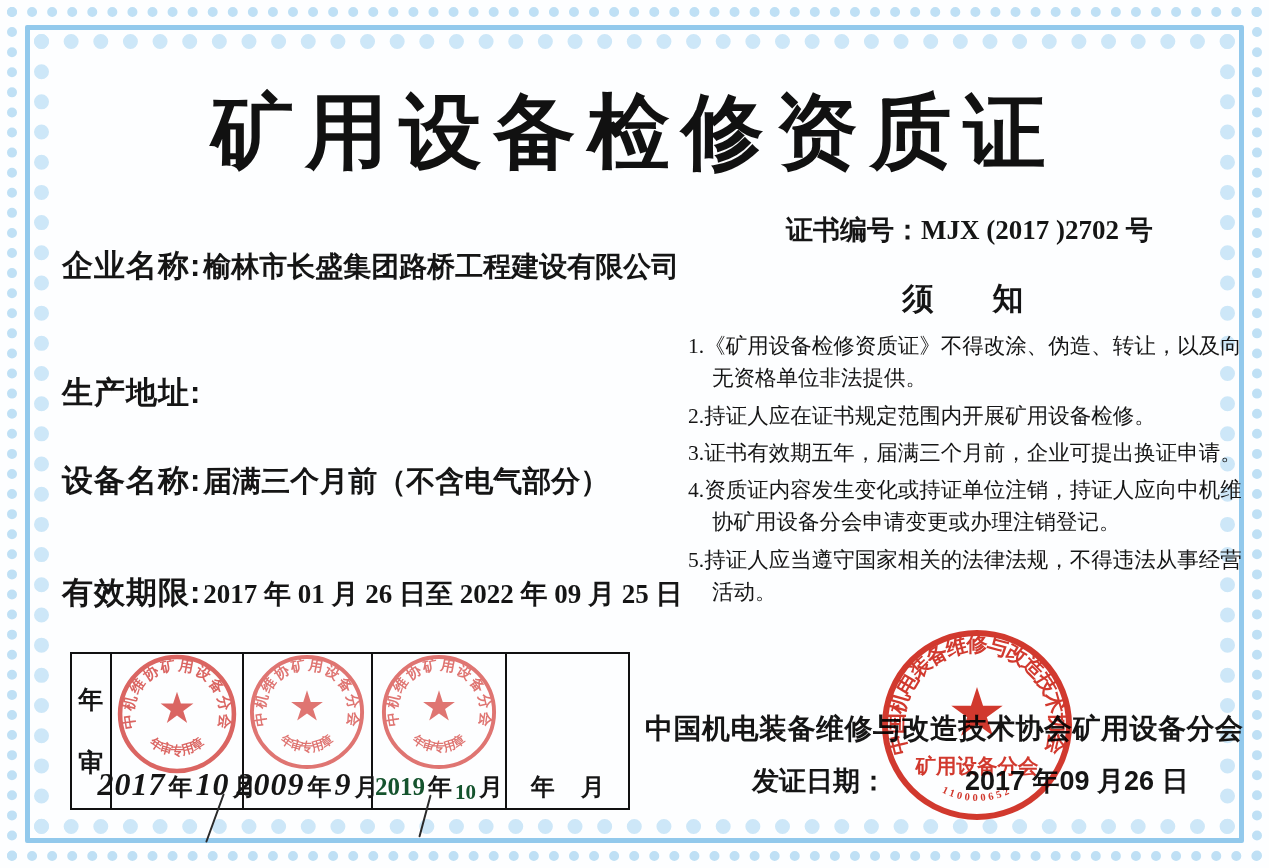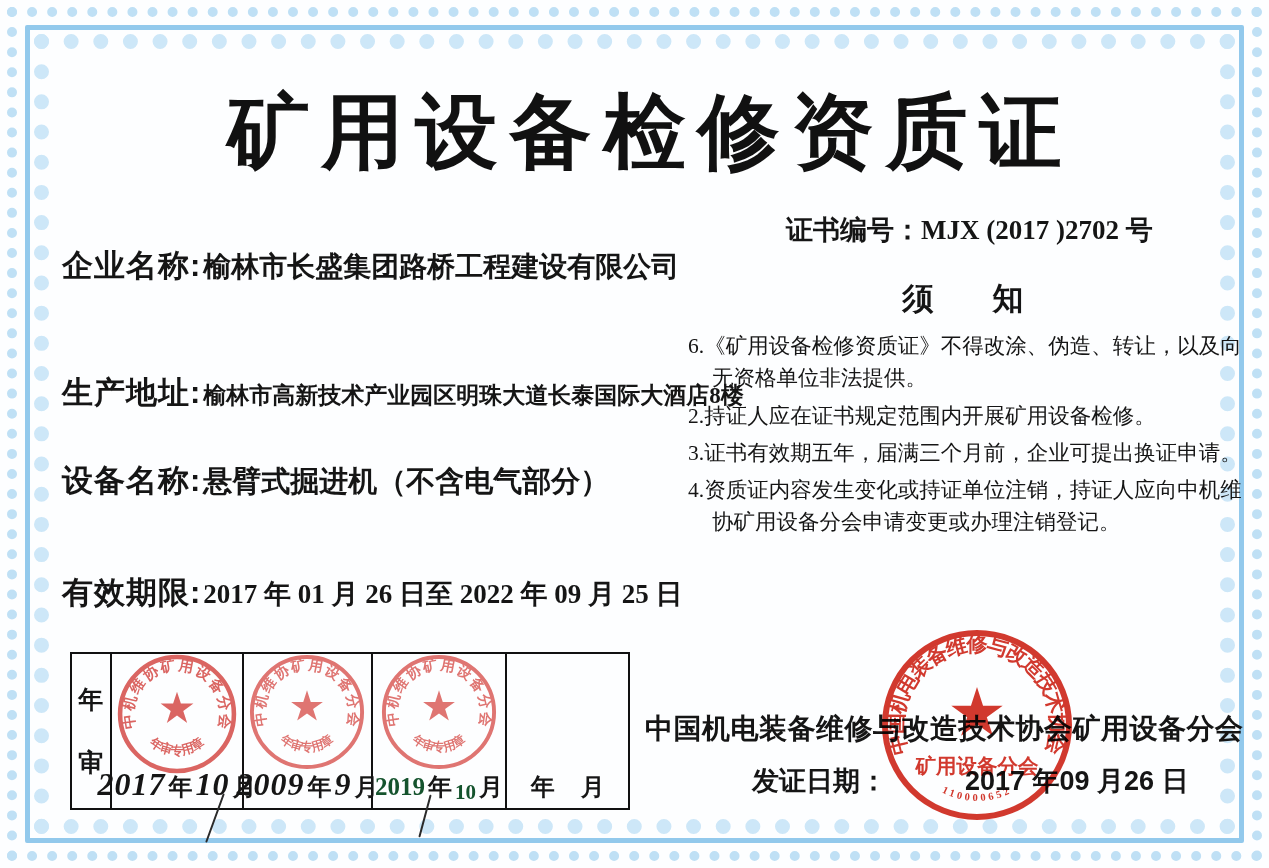--- a/index.html
+++ b/index.html
@@ -7,21 +7,21 @@
     position:relative;width:1269px;height:868px;background:#fdfeff;overflow:hidden;
     font-family:"Liberation Serif","DejaVu Serif",serif;color:#151515;
   }
   
   .frame-lace-outer{position:absolute;inset:7px;border:10px dotted #bfe0f5;border-radius:4px;pointer-events:none;}
   .frame-line{position:absolute;inset:25px;border:5px solid #92c9ec;border-radius:2px;pointer-events:none;}
   .frame-lace-inner{position:absolute;inset:34px;border:15px dotted #cde7f8;border-radius:3px;pointer-events:none;}
   .paper{position:absolute;inset:52px;background:transparent;}
 
   .title{
-    position:absolute;top:78px;left:16px;width:100%;text-align:center;
+    position:absolute;top:78px;left:0;width:100%;text-align:center;
     font-family:"Liberation Sans","DejaVu Sans",sans-serif;
     font-size:82px;font-weight:900;letter-spacing:12px;color:#111;white-space:nowrap;
   }
   .cert-no{position:absolute;top:212px;left:786px;font-size:27px;font-weight:600;white-space:nowrap;}
 
   .field{position:absolute;left:62px;white-space:nowrap;display:flex;align-items:baseline;text-align:right;}
   .field .lab{
     font-family:"Liberation Sans","DejaVu Sans",sans-serif;
     font-size:31px;font-weight:800;letter-spacing:1px;
   }
@@ -80,40 +80,40 @@
       <span>证书编号：</span><span>MJX (2017 )2702 号</span>
     </div>
 
     <div class="field f-company" style="top:193px;left:10px;">
       <span class="lab">企业名称:</span>
       <span class="val">榆林市长盛集团路桥工程建设有限公司</span>
     </div>
 
     <div class="field f-address" style="top:303px;left:10px;">
       <span class="lab">生产地址:</span>
-      <span class="val">榆林市高新技术产业园区明珠大道长泰国际大酒店8楼</span>
     </div>
 
     <div class="field f-device" style="top:408px;left:10px;">
       <span class="lab">设备名称:</span>
-      <span class="val">悬臂式掘进机（不含电气部分）</span>
+      <span class="val">届满三个月前（不含电气部分）</span>
     </div>
 
     <div class="field f-valid" style="top:520px;left:10px;">
       <span class="lab">有效期限:</span>
       <span class="val">2017 年 01 月 26 日至 2022 年 09 月 25 日</span>
     </div>
 
     <div class="notice-head" style="top:226px;left:648px;">须　知</div>
 
     <div class="notice" style="top:278px;left:636px;">
-      <div class="item">6.《矿用设备检修资质证》不得改涂、伪造、转让，以及向无资格单位非法提供。</div>
+      <div class="item">1.《矿用设备检修资质证》不得改涂、伪造、转让，以及向无资格单位非法提供。</div>
       <div class="item">2.持证人应在证书规定范围内开展矿用设备检修。</div>
       <div class="item">3.证书有效期五年，届满三个月前，企业可提出换证申请。</div>
       <div class="item">4.资质证内容发生变化或持证单位注销，持证人应向中机维协矿用设备分会申请变更或办理注销登记。</div>
+      <div class="item">5.持证人应当遵守国家相关的法律法规，不得违法从事经营活动。</div>
     </div>
 
     <div class="review" style="left:18px;top:600px;">
       <div class="rv-head">
         <span>年</span>
         <span>审</span>
       </div>
 
       <div class="rv-cell c1">
         <svg class="rv-stamp" width="124" height="124" viewBox="0 0 122 122">

